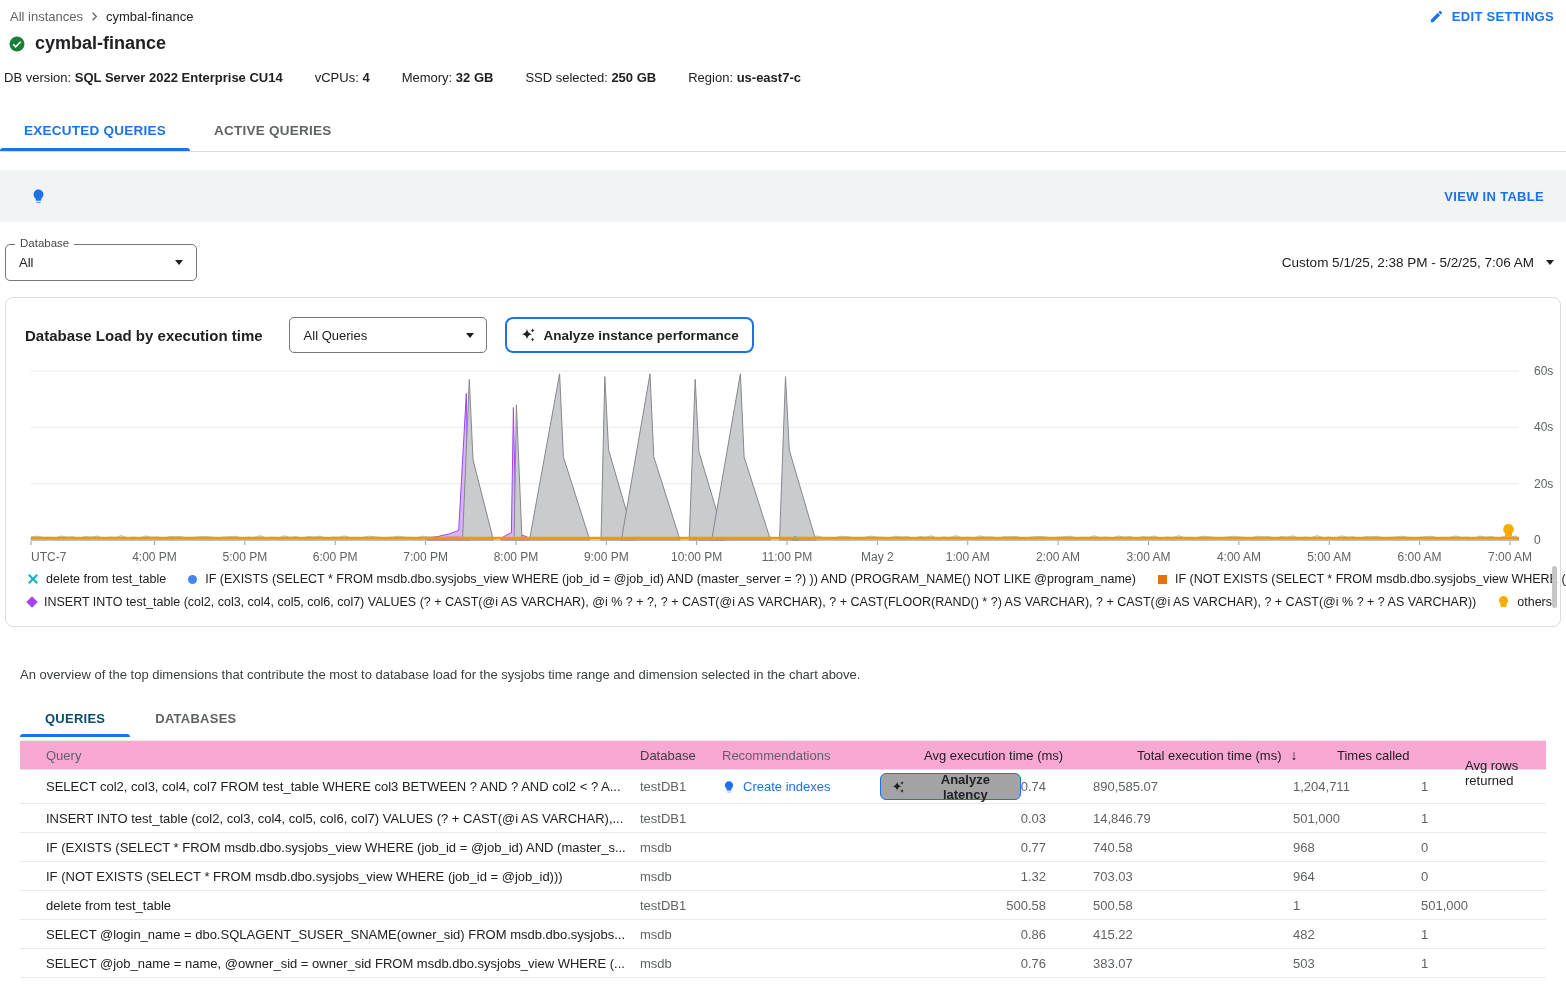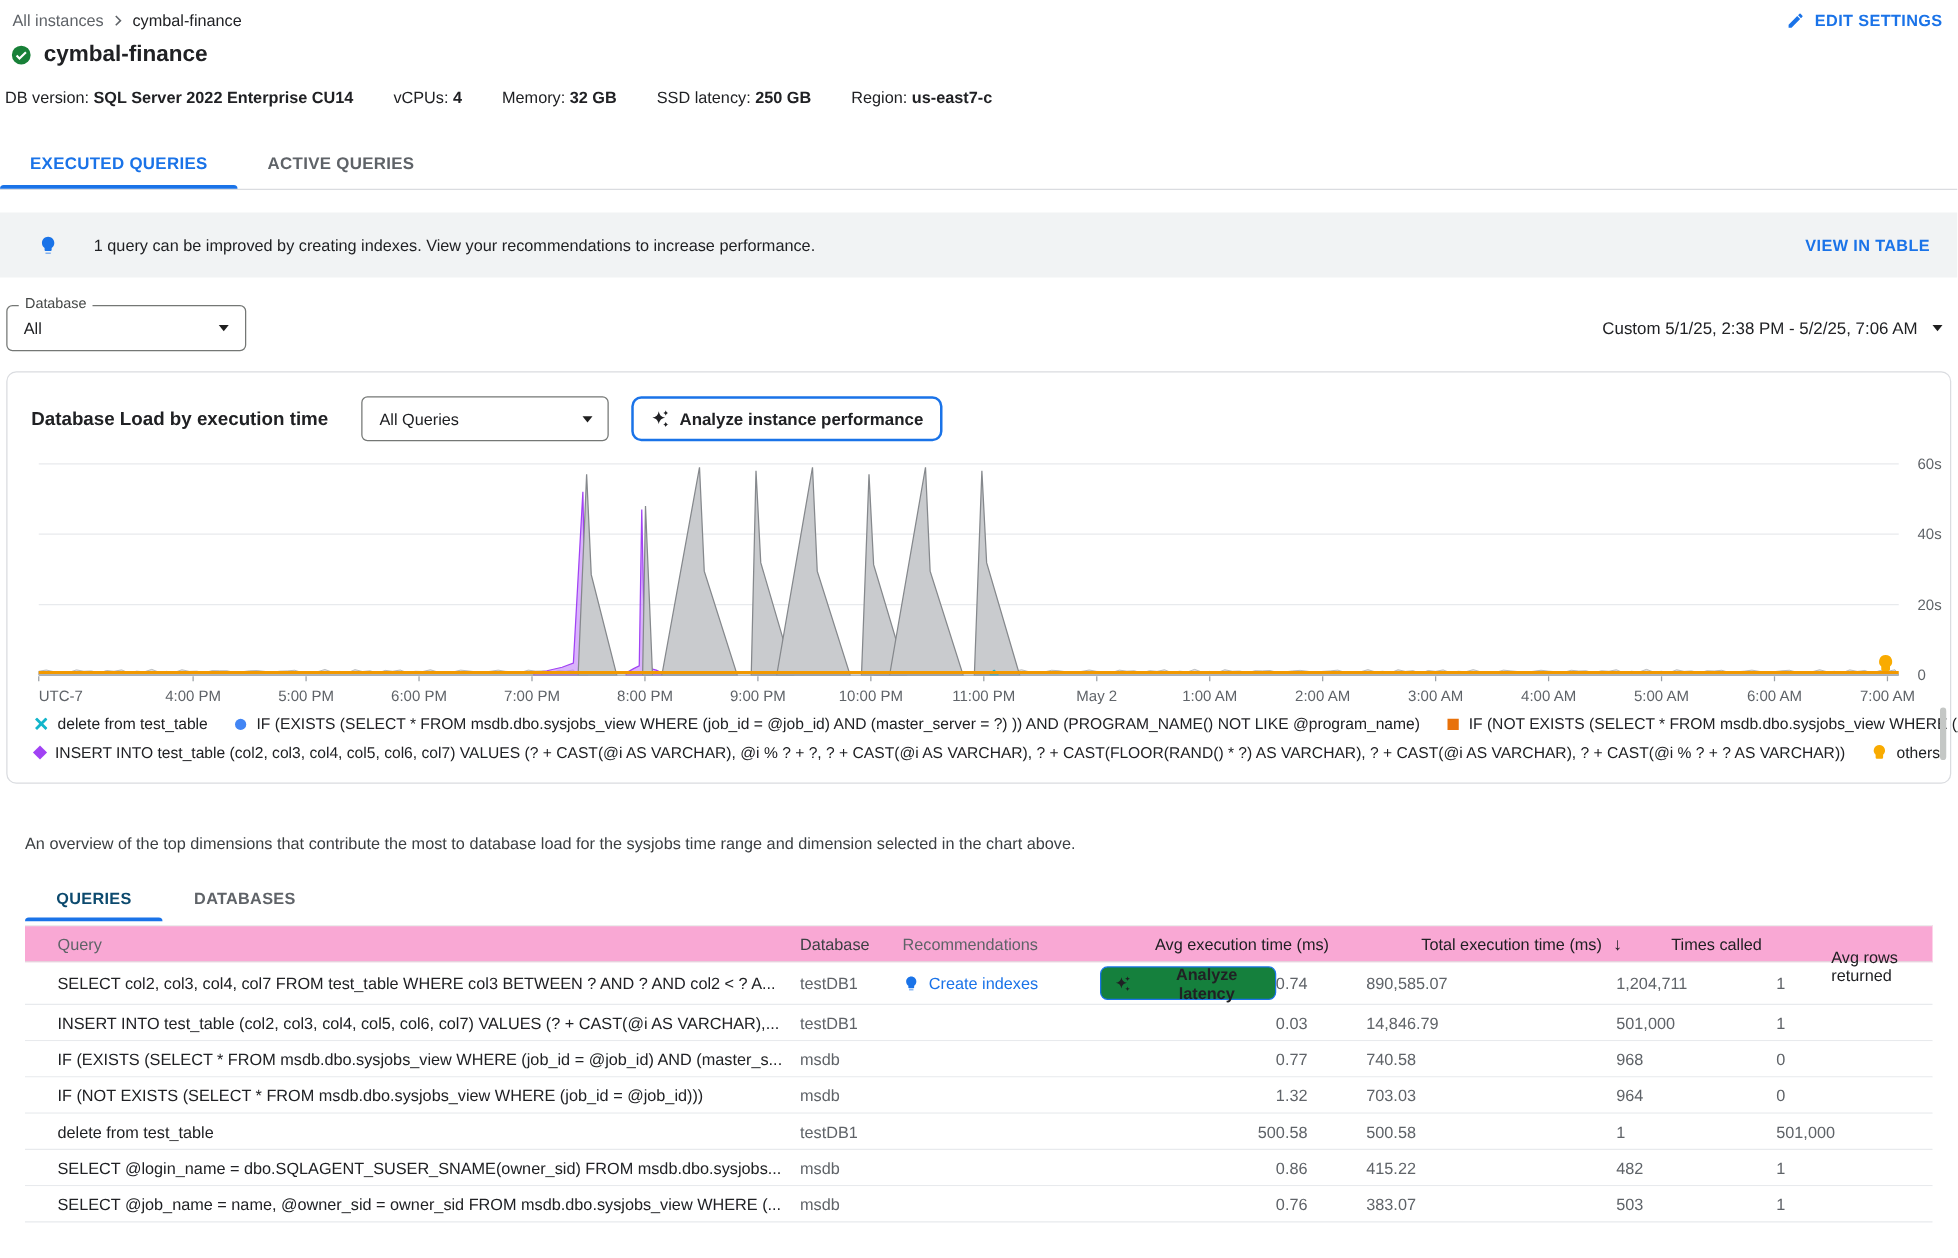--- a/index.html
+++ b/index.html
@@ -80,21 +80,21 @@
   .thead .c-avg { justify-content:flex-start; color:#202124;margin-left:44px; }
   .c-avg.with-btn { justify-content:space-between; }
   .c-total { width:245px; padding-left:45px; display:flex; align-items:center; gap:9px; color:#5f6368; }
   .thead .c-total { color:#202124; }
   .c-times { width:128px; color:#5f6368; }
   .thead .c-times { color:#202124; }
   .c-rows { flex:1; color:#5f6368; }
   .thead .c-rows { color:#202124;margin-top:36px; }
   .sort-arrow { font-size:14px; font-weight:bold; color:#202124; }
   .create-link { color:#1a73e8; cursor:pointer; }
-  .latency-btn { height:27px; border:1.5px solid #1a73e8; border-radius:6px; background:#15803d; display:flex; align-items:center; gap:16px; padding:0 10px; font-size:13px; font-weight:bold; color:#202124; cursor:pointer; }
+  .latency-btn { height:27px; border:1.5px solid #1a73e8; border-radius:6px; background:#a3a3a3; display:flex; align-items:center; gap:16px; padding:0 10px; font-size:13px; font-weight:bold; color:#202124; cursor:pointer; }
   .icon { flex:none; display:inline-flex; }
 </style>
 </head>
 <body>
 
 <div class="topbar">
   <div class="breadcrumb">
     <span class="bc-parent">All instances</span>
     <span class="icon">
       <svg width="15" height="15" viewBox="0 0 24 24" fill="none" stroke="#5f6368" stroke-width="2">
@@ -130,41 +130,40 @@
   </span>
   <span class="info-item">
     <span class="lab">vCPUs:</span>
     <span class="val">4</span>
   </span>
   <span class="info-item">
     <span class="lab">Memory:</span>
     <span class="val">32 GB</span>
   </span>
   <span class="info-item">
-    <span class="lab">SSD latency:</span>
+    <span class="lab">SSD selected:</span>
     <span class="val">250 GB</span>
   </span>
   <span class="info-item">
     <span class="lab">Region:</span>
     <span class="val">us-east7-c</span>
   </span>
 </div>
 
 <div class="tabs-main">
   <div class="tab active">EXECUTED QUERIES</div>
   <div class="tab">ACTIVE QUERIES</div>
 </div>
 
 <div class="banner">
   <span class="icon">
     <svg width="17" height="17" viewBox="0 0 24 24" fill="#1a73e8">
         <path d="M9 21h6v-1H9v1zm3-19C8.14 2 5 5.14 5 9c0 2.38 1.19 4.47 3 5.74V17c0 .55.45 1 1 1h6c.55 0 1-.45 1-1v-2.26c1.81-1.27 3-3.36 3-5.74 0-3.86-3.14-7-7-7z"></path>
       </svg>
   </span>
-  <span class="banner-text">1 query can be improved by creating indexes. View your recommendations to increase performance.</span>
   <span class="banner-action">VIEW IN TABLE</span>
 </div>
 
 <div class="filter-row">
   <div class="select-db">
     <span class="flabel">Database</span>
     <span>All</span>
     <span class="caret"></span>
   </div>
   <div class="time-range">

